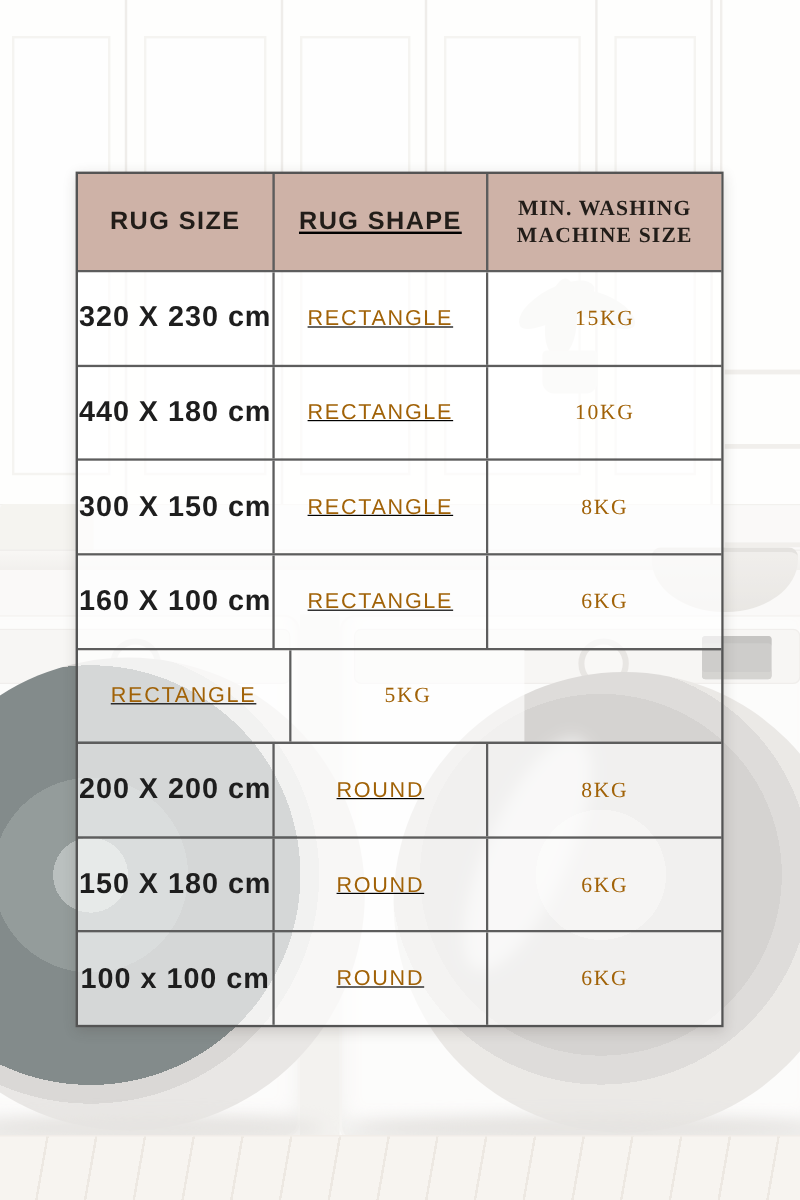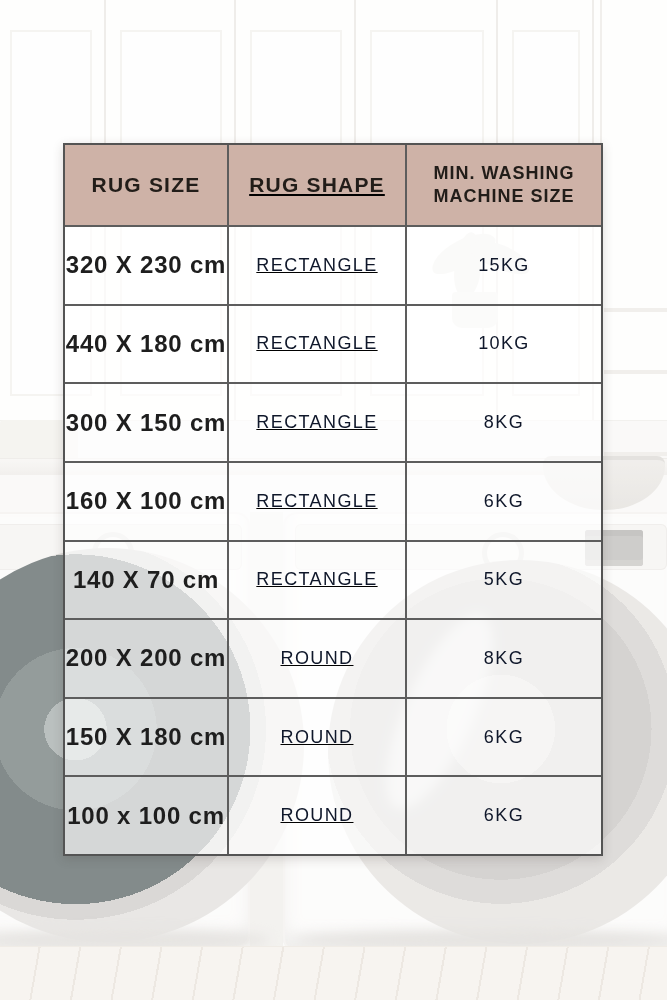--- a/index.html
+++ b/index.html
@@ -100,27 +100,27 @@
   .cell {
     box-sizing:border-box;
     display:flex; align-items:center; justify-content:center;
     text-align:center;
     border-right:2px solid var(--grid-border);
     background:rgba(255,255,255,.66);
   }
   .cell:last-child { border-right:none; }
   .c1 { width:30.6%; }
   .c2 { width:33.2%;text-decoration:underline; }
-  .c3 { width:36.2%; }
+  .c3 { width:36.2%;font-family:Liberation Serif, serif; }
   .trow.head .cell { background:transparent; }
 
   .th { font-weight:bold; font-size:21px; letter-spacing:1.2px; color:var(--text-dark); }
   .th.small { font-size:18px; line-height:1.3; letter-spacing:1px; padding:0 6px; }
   .td-size { font-weight:bold; font-size:24px; letter-spacing:.8px; color:#1e1e1e; }
-  .td-plain { font-size:18px; letter-spacing:1.4px; color:#0f172a; font-weight:400; }
+  .td-plain { font-size:18px; letter-spacing:1.4px; color:#a16207; font-weight:400; }
 </style>
 </head>
 <body>
 
 <div class="stage" style="--header-bg: #ceb2a7; --grid-border: #5d5d5d; --text-dark: #221d19;">
 
   <div class="bg">
     <div class="cabinets"></div>
     <div class="cab-gap" style="left:104px"></div>
     <div class="cab-gap" style="left:234px"></div>
@@ -226,23 +226,20 @@
         </div>
       <div class="cell c2">
           <span class="td-plain">RECTANGLE</span>
         </div>
       <div class="cell c3">
           <span class="td-plain">6KG</span>
         </div>
     </div>
 
     <div class="trow">
-      <div class="cell c1">
-          <span class="td-size">140 X 70 cm</span>
-        </div>
       <div class="cell c2">
           <span class="td-plain">RECTANGLE</span>
         </div>
       <div class="cell c3">
           <span class="td-plain">5KG</span>
         </div>
     </div>
 
     <div class="trow">
       <div class="cell c1">

